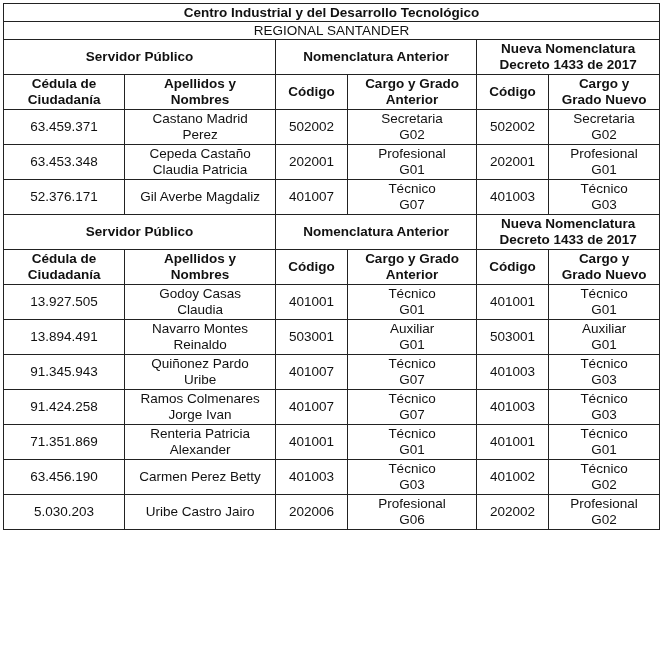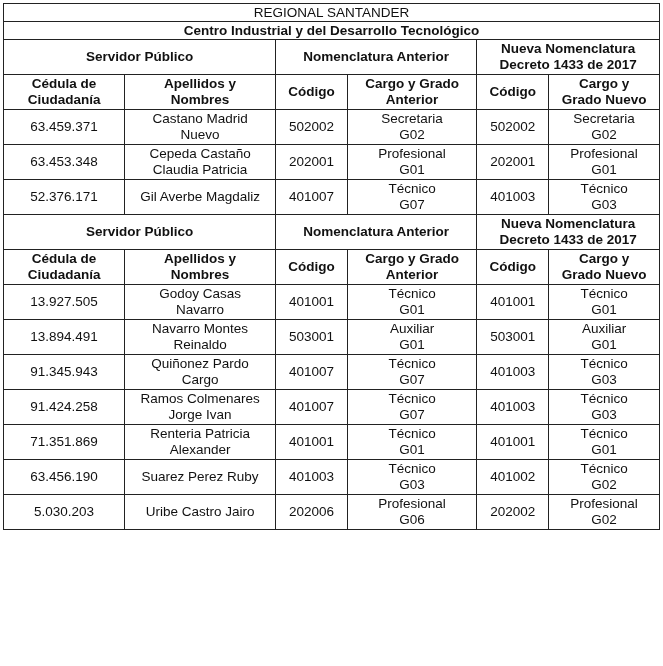--- a/index.html
+++ b/index.html
@@ -41,24 +41,24 @@
   <colgroup>
     <col class="col-cc">
       <col class="col-nm">
       <col class="col-c1">
       <col class="col-g1">
       <col class="col-c2">
       <col class="col-g2">
   </colgroup>
   <tbody id="tbody">
     <tr>
-      <td colspan="6" class="title">REGIONAL SANTANDER</td>
+      <td colspan="6" class="subtitle">Centro Industrial y del Desarrollo Tecnológico</td>
     </tr>
     <tr>
-      <td colspan="6" class="subtitle">Centro Industrial y del Desarrollo Tecnológico</td>
+      <td colspan="6" class="title">REGIONAL SANTANDER</td>
     </tr>
 
   <tr>
     <td colspan="2" class="grp">Servidor Público</td>
     <td colspan="2" class="grp">Nomenclatura Anterior</td>
     <td colspan="2" class="grp">
       <span>Nueva Nomenclatura</span><br>
       <span>Decreto 1433 de 2017</span>
     </td>
   </tr>
@@ -80,21 +80,21 @@
     <td class="hdr">
       <span>Cargo y</span><br>
       <span>Grado Nuevo</span>
     </td>
   </tr>
 
   <tr class="row">
     <td>63.459.371</td>
     <td class="name">
       <span>Castano Madrid</span><br>
-      <span>Nuevo</span>
+      <span>Perez</span>
     </td>
     <td>502002</td>
     <td>
       <span>Secretaria</span><br>
       <span>G02</span>
     </td>
     <td>502002</td>
     <td>
       <span>Secretaria</span><br>
       <span>G02</span>
@@ -163,21 +163,21 @@
     <td class="hdr">
       <span>Cargo y</span><br>
       <span>Grado Nuevo</span>
     </td>
   </tr>
 
   <tr class="row">
     <td>13.927.505</td>
     <td class="name">
       <span>Godoy Casas</span><br>
-      <span>Navarro</span>
+      <span>Claudia</span>
     </td>
     <td>401001</td>
     <td>
       <span>Técnico</span><br>
       <span>G01</span>
     </td>
     <td>401001</td>
     <td>
       <span>Técnico</span><br>
       <span>G01</span>
@@ -203,21 +203,21 @@
     </td>
   </tr>
 
 
 
 
   <tr class="row">
     <td>91.345.943</td>
     <td class="name">
       <span>Quiñonez Pardo</span><br>
-      <span>Cargo</span>
+      <span>Uribe</span>
     </td>
     <td>401007</td>
     <td>
       <span>Técnico</span><br>
       <span>G07</span>
     </td>
     <td>401003</td>
     <td>
       <span>Técnico</span><br>
       <span>G03</span>
@@ -256,21 +256,21 @@
     <td>401001</td>
     <td>
       <span>Técnico</span><br>
       <span>G01</span>
     </td>
   </tr>
 
   <tr class="row">
     <td>63.456.190</td>
     <td class="name">
-      <span>Suarez Perez Ruby</span>
+      <span>Carmen Perez Betty</span>
       
     </td>
     <td>401003</td>
     <td>
       <span>Técnico</span><br>
       <span>G03</span>
     </td>
     <td>401002</td>
     <td>
       <span>Técnico</span><br>

